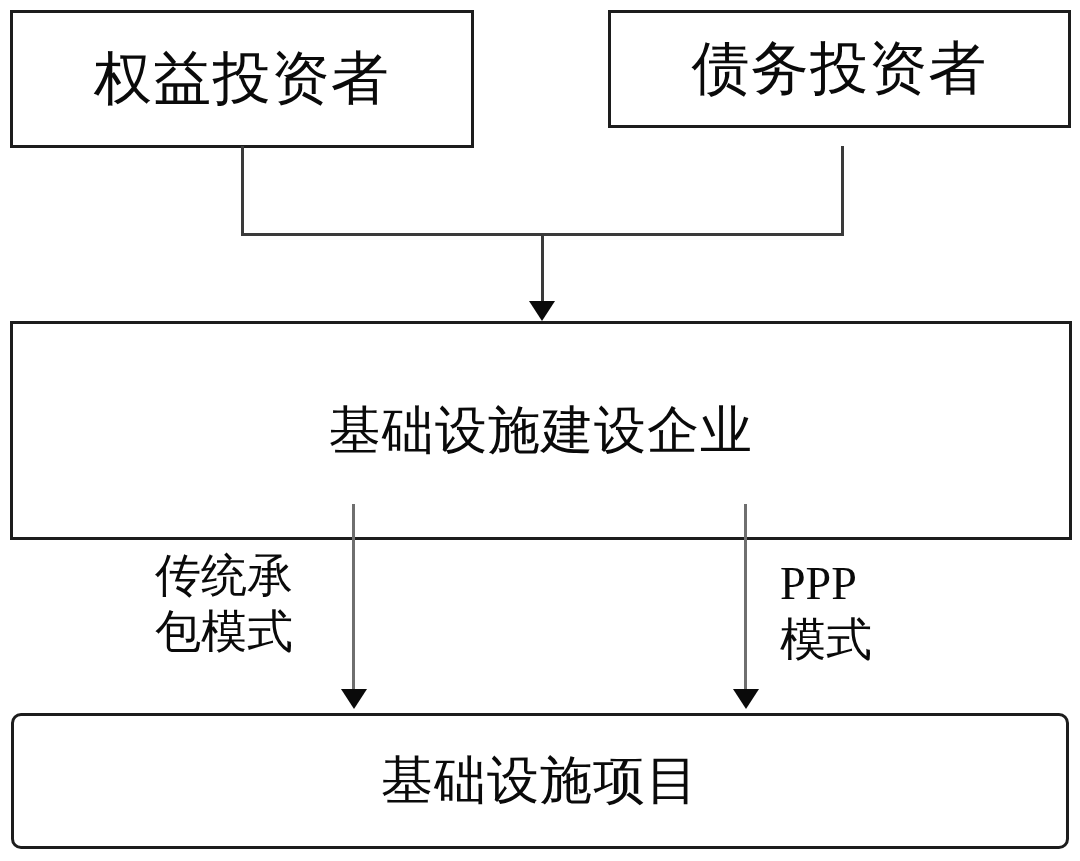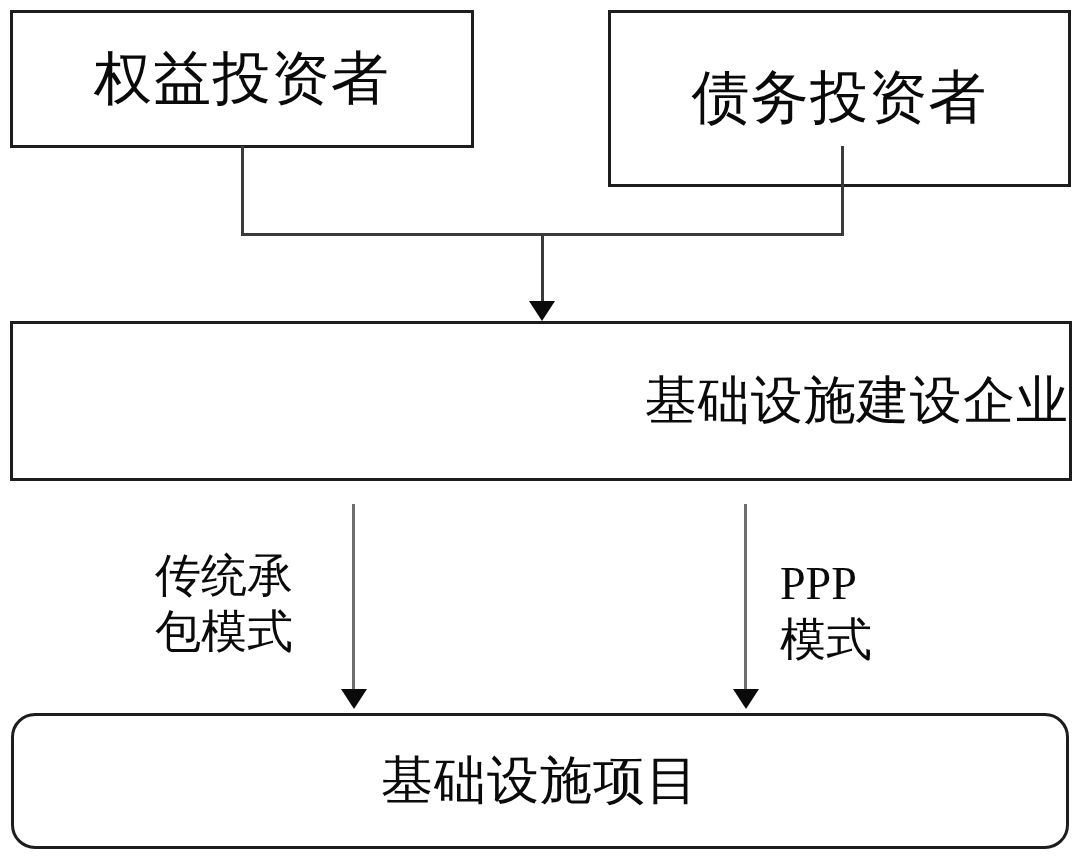--- a/index.html
+++ b/index.html
@@ -41,46 +41,45 @@
   #node-equity-investor {
     left: 10px;
     top: 10px;
     width: 464px;
     height: 138px;
   }
   #node-debt-investor {
     left: 608px;
     top: 10px;
     width: 463px;
-    height: 177px;
+    height: 118px;
   }
   #node-equity-investor .node-label,
   #node-debt-investor .node-label {
     font-size: 58px;
   }
 
   
   #node-enterprise {
     left: 10px;
     top: 321px;
     width: 1062px;
-    height: 160px;
-    justify-content: flex-end;
+    height: 219px;
   }
   #node-enterprise .node-label {
     font-size: 52px;
   }
 
   
   #node-project {
     left: 11px;
     top: 713px;
     width: 1058px;
     height: 136px;
-    border-radius: 24px;
+    border-radius: 10px;
   }
   #node-project .node-label {
     font-size: 52px;
   }
 
   
   .conn-line {
     position: absolute;
     background: #3a3a3a;
   }

